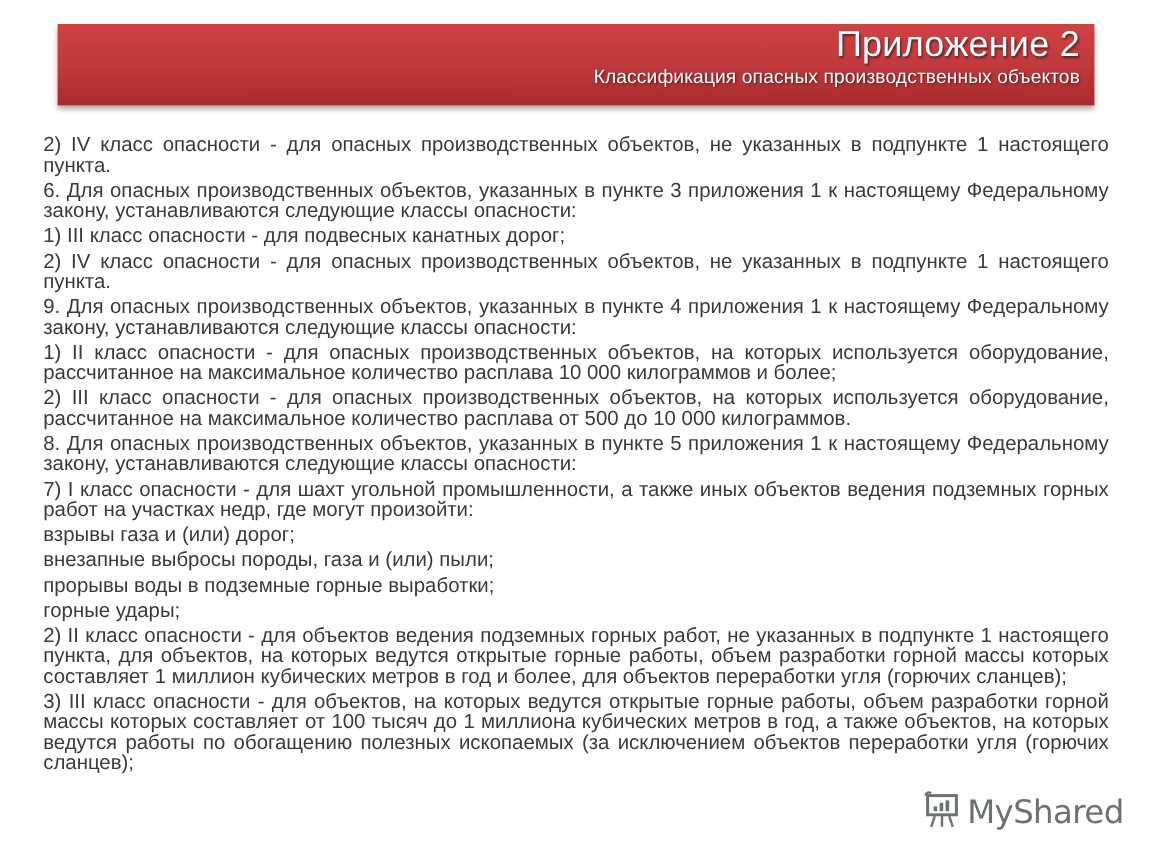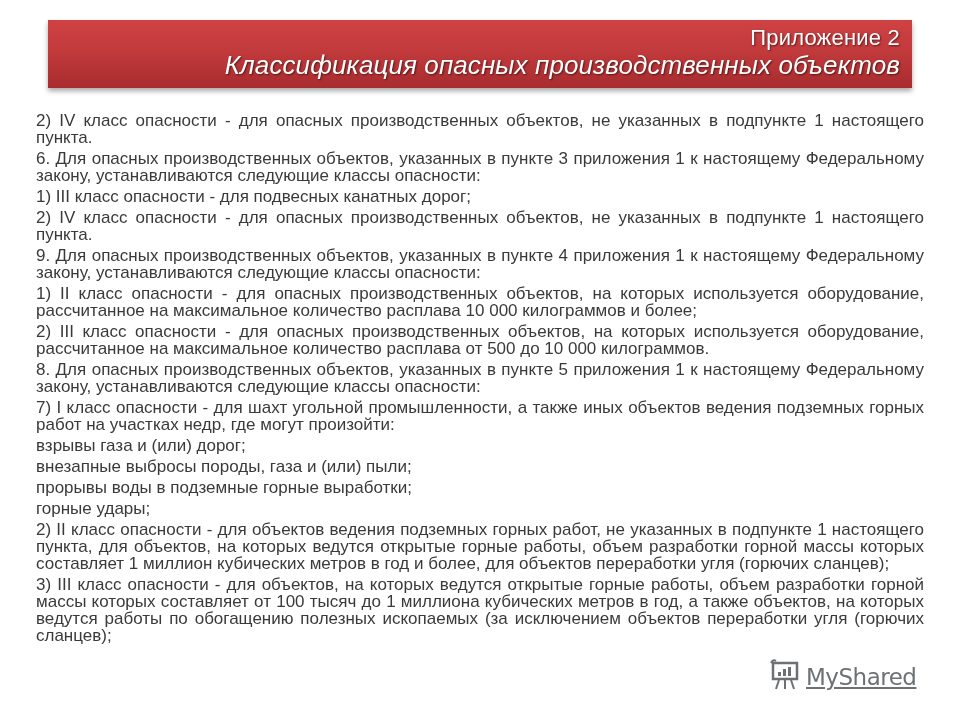--- a/index.html
+++ b/index.html
@@ -23,30 +23,29 @@
     height: 68px;
     background: linear-gradient(to bottom, #cf4244 0%, #c23a3c 45%, #a82c2e 100%);
     box-shadow: 0 3px 5px rgba(0,0,0,0.35);
     box-sizing: border-box;
     padding-right: 12px;
     text-align: right;
     color: #ffffff;
     text-shadow: 1px 1px 2px rgba(0,0,0,0.55);
   }
   .banner .line1 {
-    font-size: 22px;
+    font-size: 30px;
     line-height: 26px;
     padding-top: 5px;
     letter-spacing: 0.2px;
   }
   .banner .line2 {
-    font-size: 26px;
+    font-size: 16px;
     line-height: 28px;
     letter-spacing: 0.1px;
-    font-style: italic;
   }
   .content {
     position: absolute;
     left: 36px;
     top: 112px;
     width: 888px;
   }
   .para {
     margin: 0 0 4px 0;
     font-size: 17px;
@@ -59,25 +58,24 @@
     left: 770px;
     top: 660px;
     height: 34px;
     display: flex;
     align-items: center;
     gap: 6px;
     color: #5a5f63;
     opacity: 0.9;
   }
   .watermark .logo-text {
-    font-size: 23px;
+    font-size: 27px;
     font-family: "DejaVu Sans", sans-serif;
     letter-spacing: -0.5px;
     color: #5d6266;
-    text-decoration: underline;
   }
 </style>
 </head>
 <body>
 
 <div class="banner">
   <div class="line1">Приложение 2</div>
   <div class="line2">Классификация опасных производственных объектов</div>
 </div>
 

